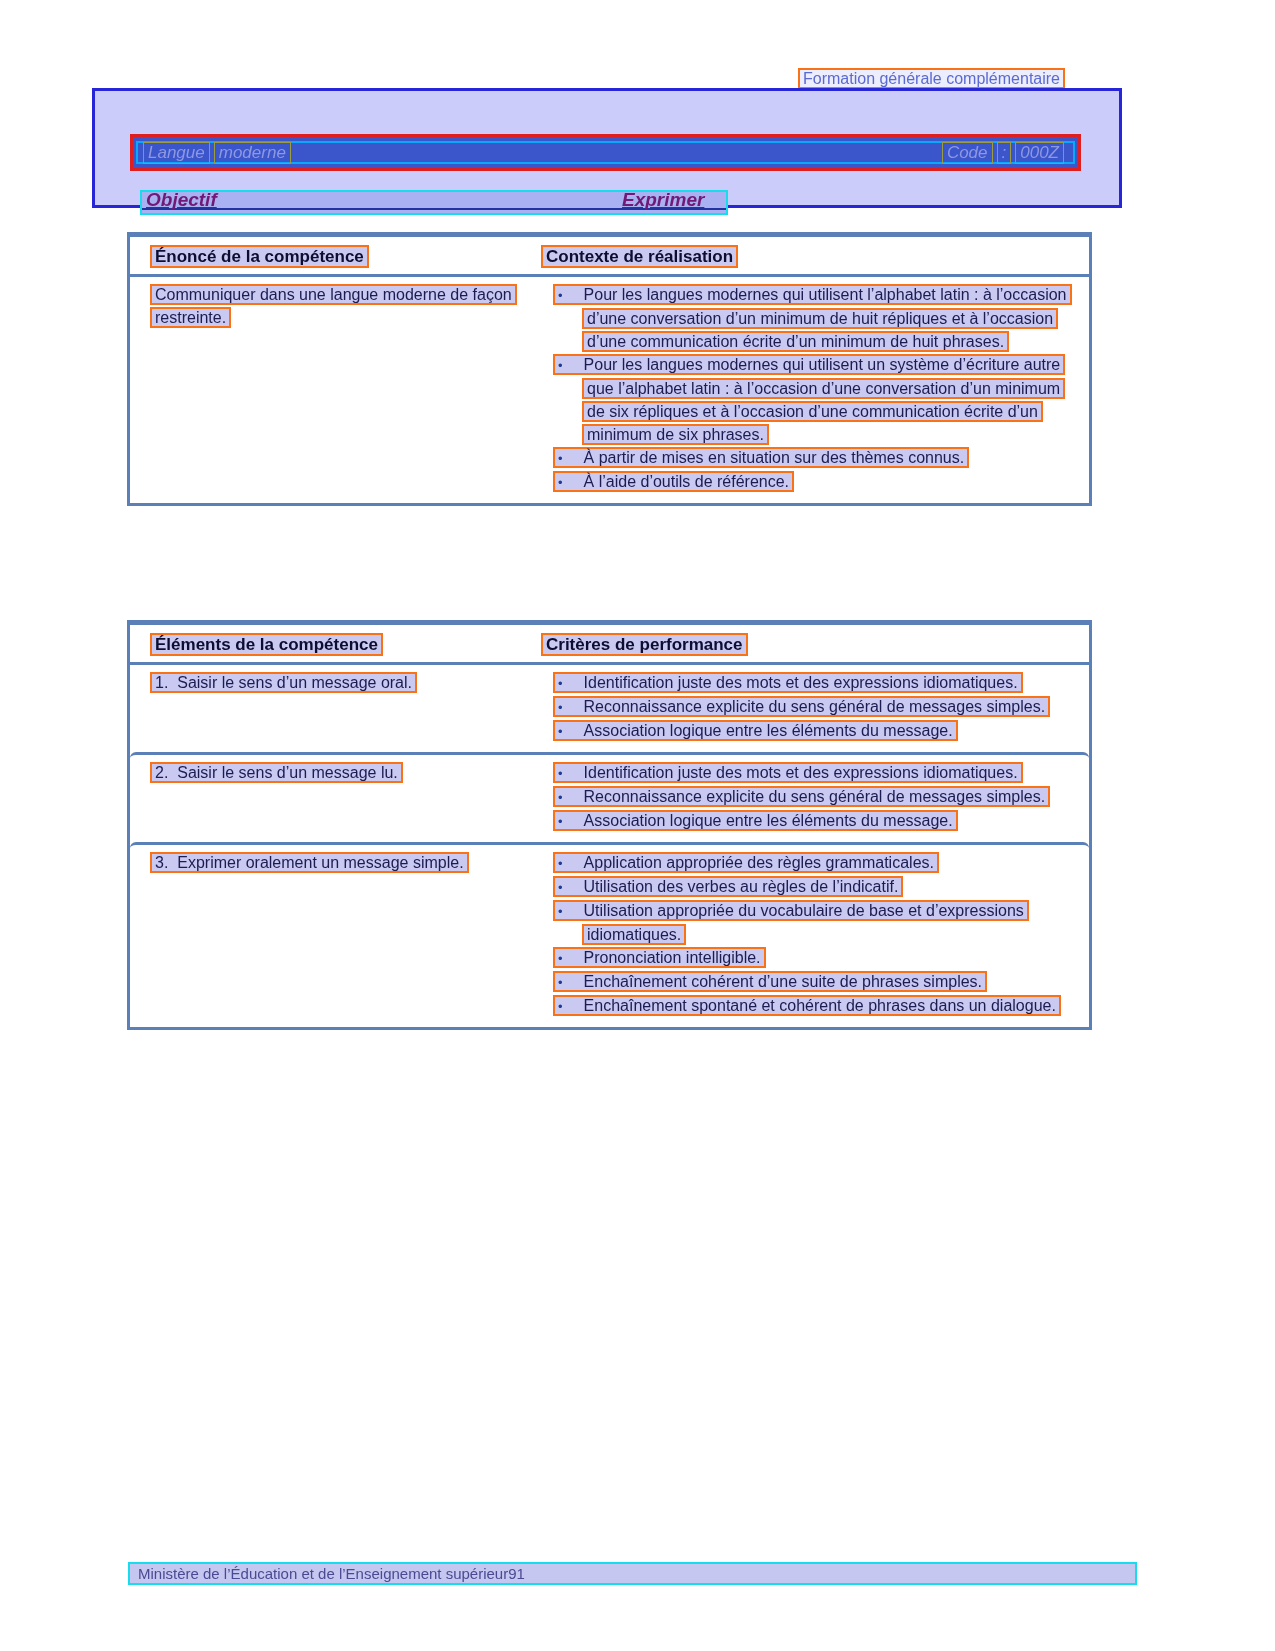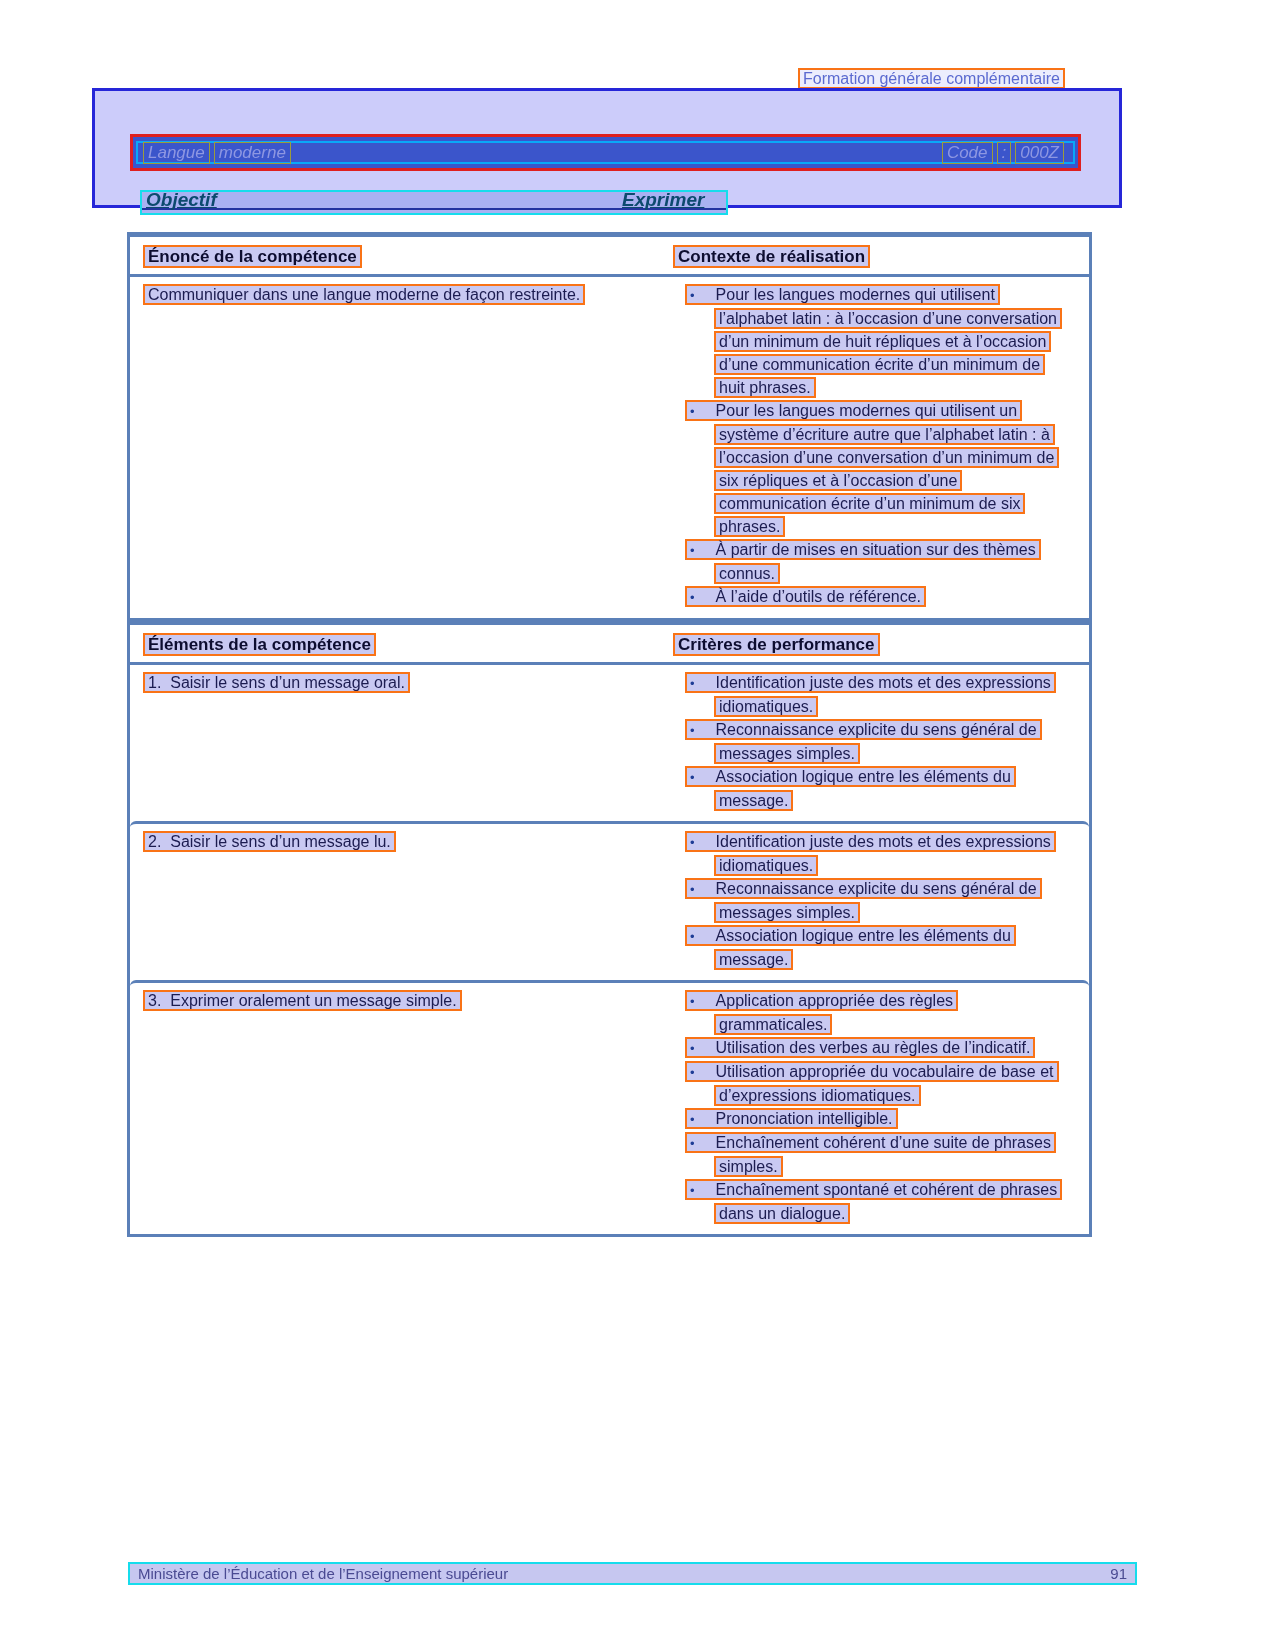--- a/index.html
+++ b/index.html
@@ -52,47 +52,47 @@
   .heading-bar {
     position:absolute; top:190px; left:140px; width:588px; height:25px;
     background:#a9b1f2; border:2px solid #16dcec;
   }
   .heading-underline {
     position:absolute; left:0; right:0; bottom:3px; height:2px; background:#2233a0;
   }
   .heading-word {
     position:absolute; top:-3px;
     font-size:19px; font-weight:bold; font-style:italic;
-    color:#0c4a6e; text-decoration:underline; white-space:nowrap;
+    color:#701a75; text-decoration:underline; white-space:nowrap;
   }
   .heading-word.objectif { left:4px; }
   .heading-word.standard { left:480px; }
 
   
   .doc-table {
     position:absolute; left:127px; width:965px;
     border:3px solid #5b80b8; border-top-width:5px;
     font-size:16px; line-height:23px;
   }
   .t1 { top:232px; }
   .t2 { top:620px; }
   .thead { display:flex; padding:8px 0 6px; border-bottom:3px solid #5b80b8; }
   .th { font-weight:bold; font-size:17px; color:#0d0d30; }
-  .col-left  { width:543px; padding-left:13px; padding-right:22px; }
+  .col-left  { width:411px; padding-left:20px; padding-right:22px; }
   .col-right { flex:1; padding-right:22px; }
   .trow { display:flex; padding:6px 0 9px;border-radius:6px; }
   .trow + .trow { border-top:3px solid #5b80b8; }
   .bullet-line { padding-left:41px; text-indent:-29px; }
   .bullet-mark { color:#1e3c96; font-size:13px; margin-right:21px; }
 
   
   .footer-bar {
     position:absolute; top:1562px; left:128px; width:1009px; height:23px;
     background:#c6c7f0; border:2px solid #16dcec;
-    display:flex; align-items:center; justify-content:space-between;
+    display:flex; align-items:center; 
     padding:0 8px; font-size:15px; color:#4a4a92;
   }
 </style>
 </head>
 <body>
 
 <div class="running-header">
   <span class="hl hl-light">Formation générale complémentaire</span>
 </div>
 

